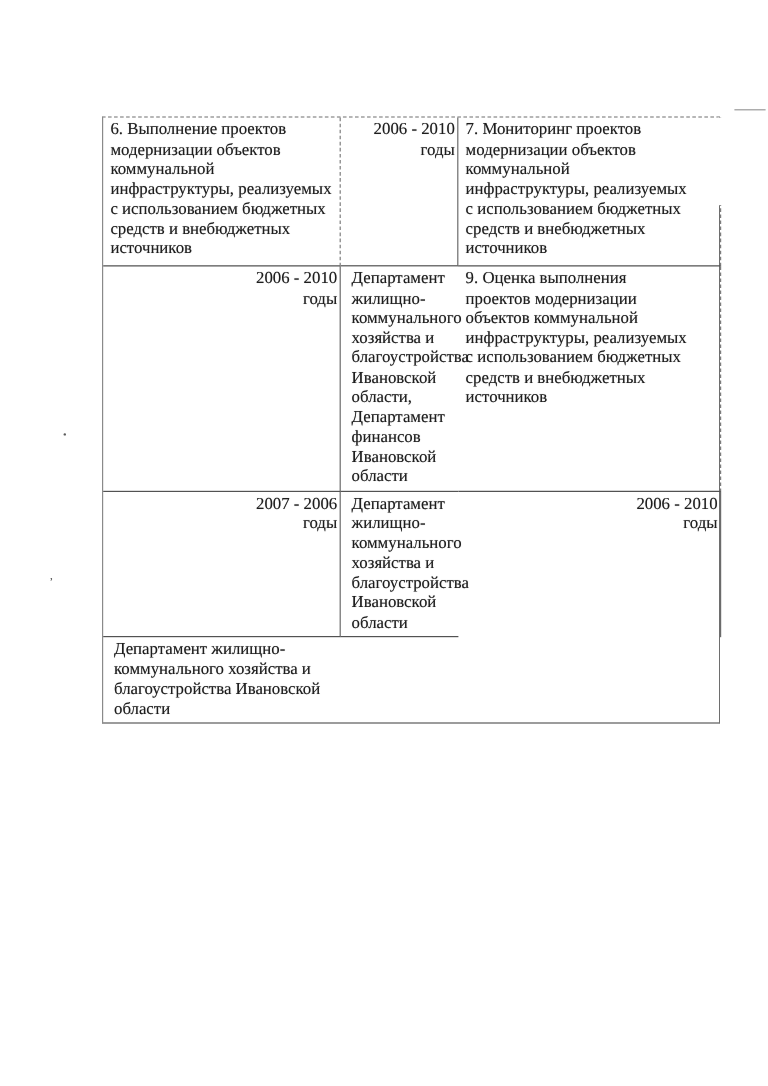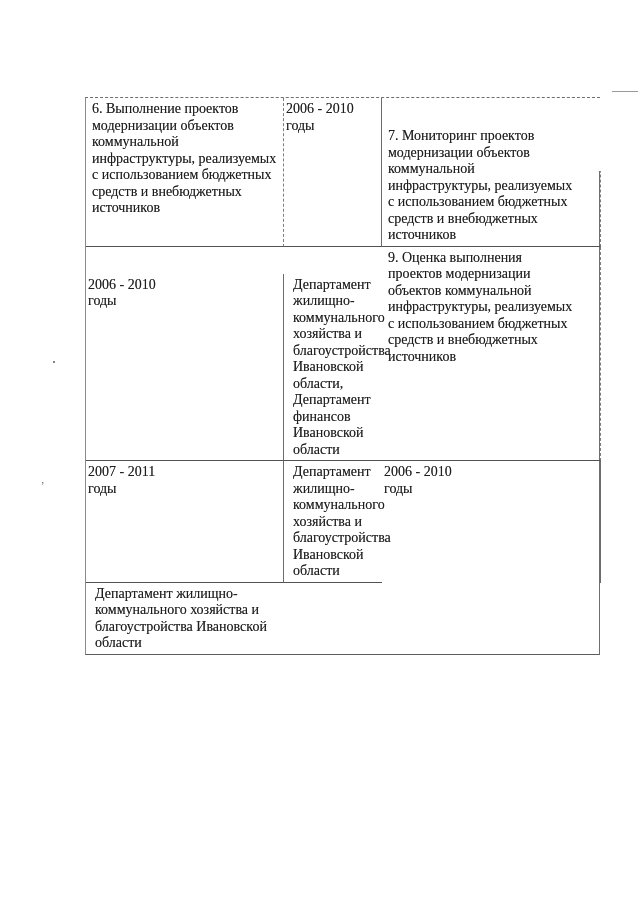--- a/index.html
+++ b/index.html
@@ -40,28 +40,28 @@
     line-height: 16.5px;
     color: #1e1e1e;
     white-space: pre-line;
     padding: 3px 4px 2px 6px;
     text-shadow: 0 0 0.6px rgba(40,40,40,0.55);
     overflow: visible;
   }
   .cell.activity { border-right: 1px dashed #7d7d7d; }
   .cell.period {
     border-right: 1px solid #6b6b6b;
-    text-align: left;
+    text-align: right;
     padding-left: 2px;
     padding-right: 2px;
   }
   .cell.responsible { padding-left: 9px; }
   .row-sep { border-bottom: 1px solid #525252; }
   .h-r6  { min-height: 124px; }
-  .h-r7  { min-height: 117px; margin-top: 27px; }
+  .h-r7  { min-height: 117px; }
   .h-r9  { min-height: 120px; }
   .h-r10 { min-height: 62px; }
 
   
   .right-border-gap {
     position: absolute;
     left: 598px;
     top: 98px;
     width: 4px;
     height: 73px;
@@ -129,21 +129,21 @@
 Департамент финансов
 Ивановской области</div>
 
     <div class="cell activity row-sep h-r9">9. Оценка выполнения
 проектов модернизации
 объектов коммунальной
 инфраструктуры, реализуемых
 с использованием бюджетных
 средств и внебюджетных
 источников</div>
-    <div class="cell period row-sep h-r9">2007 - 2011
+    <div class="cell period row-sep h-r9">2007 - 2006
 годы</div>
     <div class="cell responsible row-sep h-r9">Департамент жилищно-
 коммунального хозяйства и
 благоустройства Ивановской
 области</div>
 
     <div class="cell period h-r10">2006 - 2010
 годы</div>
     <div class="cell responsible h-r10">Департамент жилищно-
 коммунального хозяйства и

